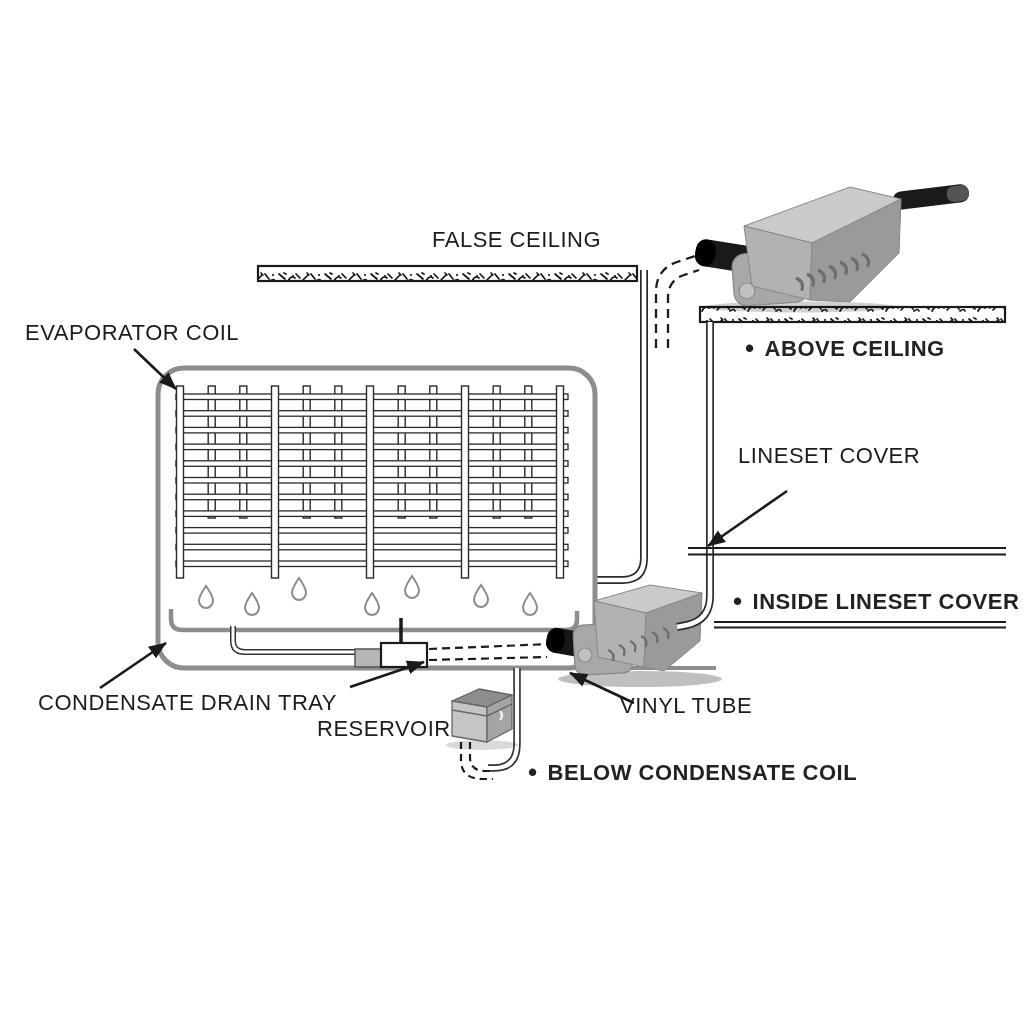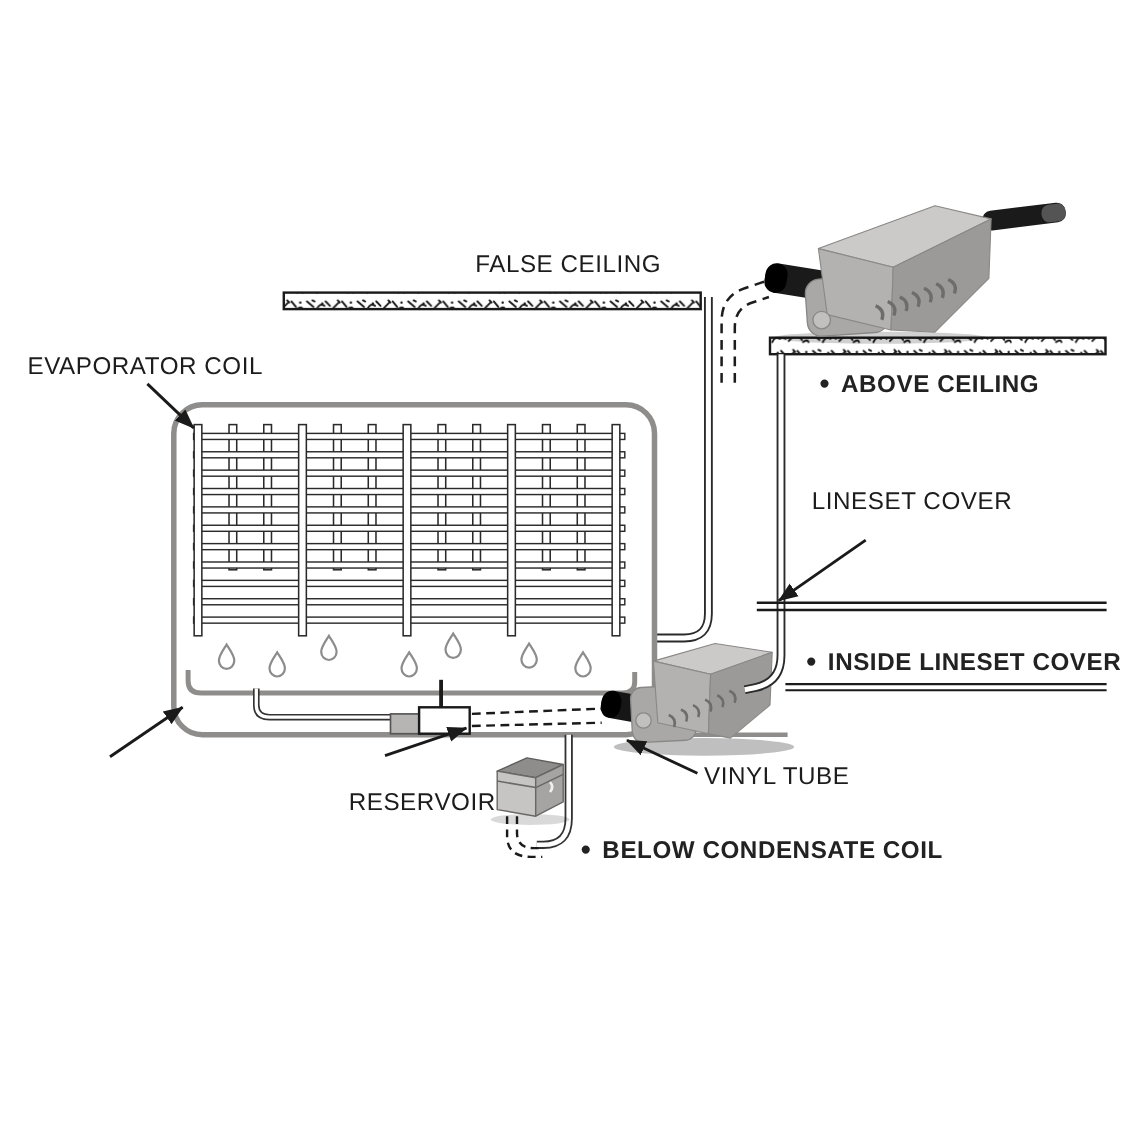--- a/index.html
+++ b/index.html
@@ -219,23 +219,24 @@
     <span>ABOVE CEILING</span>
   </div>
 
   <div class="lbl" style="left:738px;top:443px">LINESET COVER</div>
 
   <div class="opt" style="left:733px;top:589px">
     <span class="b">•</span>
     <span>INSIDE LINESET COVER</span>
   </div>
 
+  <div class="lbl" style="left:38px;top:690px">CONDENSATE DRAIN TRAY</div>
 
   <div class="lbl" style="left:317px;top:716px">RESERVOIR</div>
 
-  <div class="lbl" style="left:640px;top:693px">VINYL TUBE</div>
+  <div class="lbl" style="left:620px;top:693px">VINYL TUBE</div>
 
   <div class="opt" style="left:528px;top:760px">
     <span class="b">•</span>
     <span>BELOW CONDENSATE COIL</span>
   </div>
 
 </div>
 
 </body></html>

